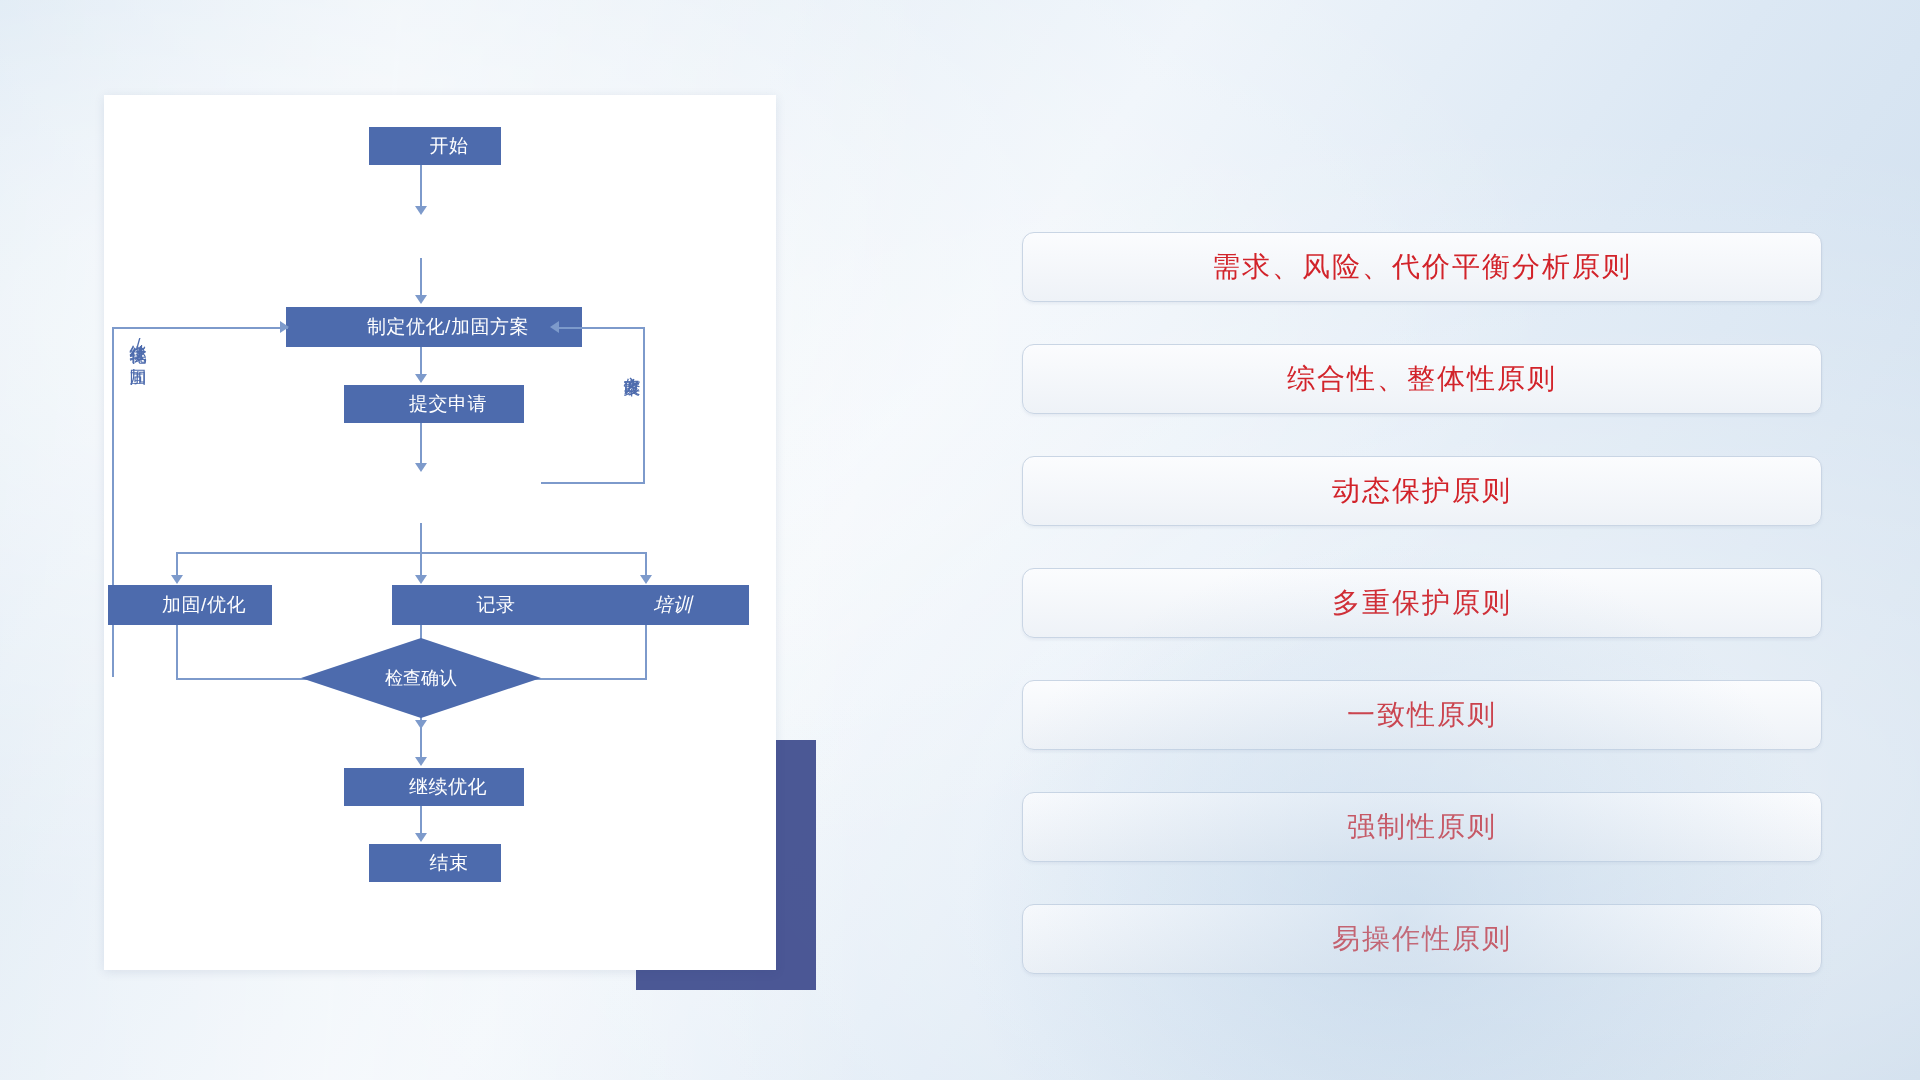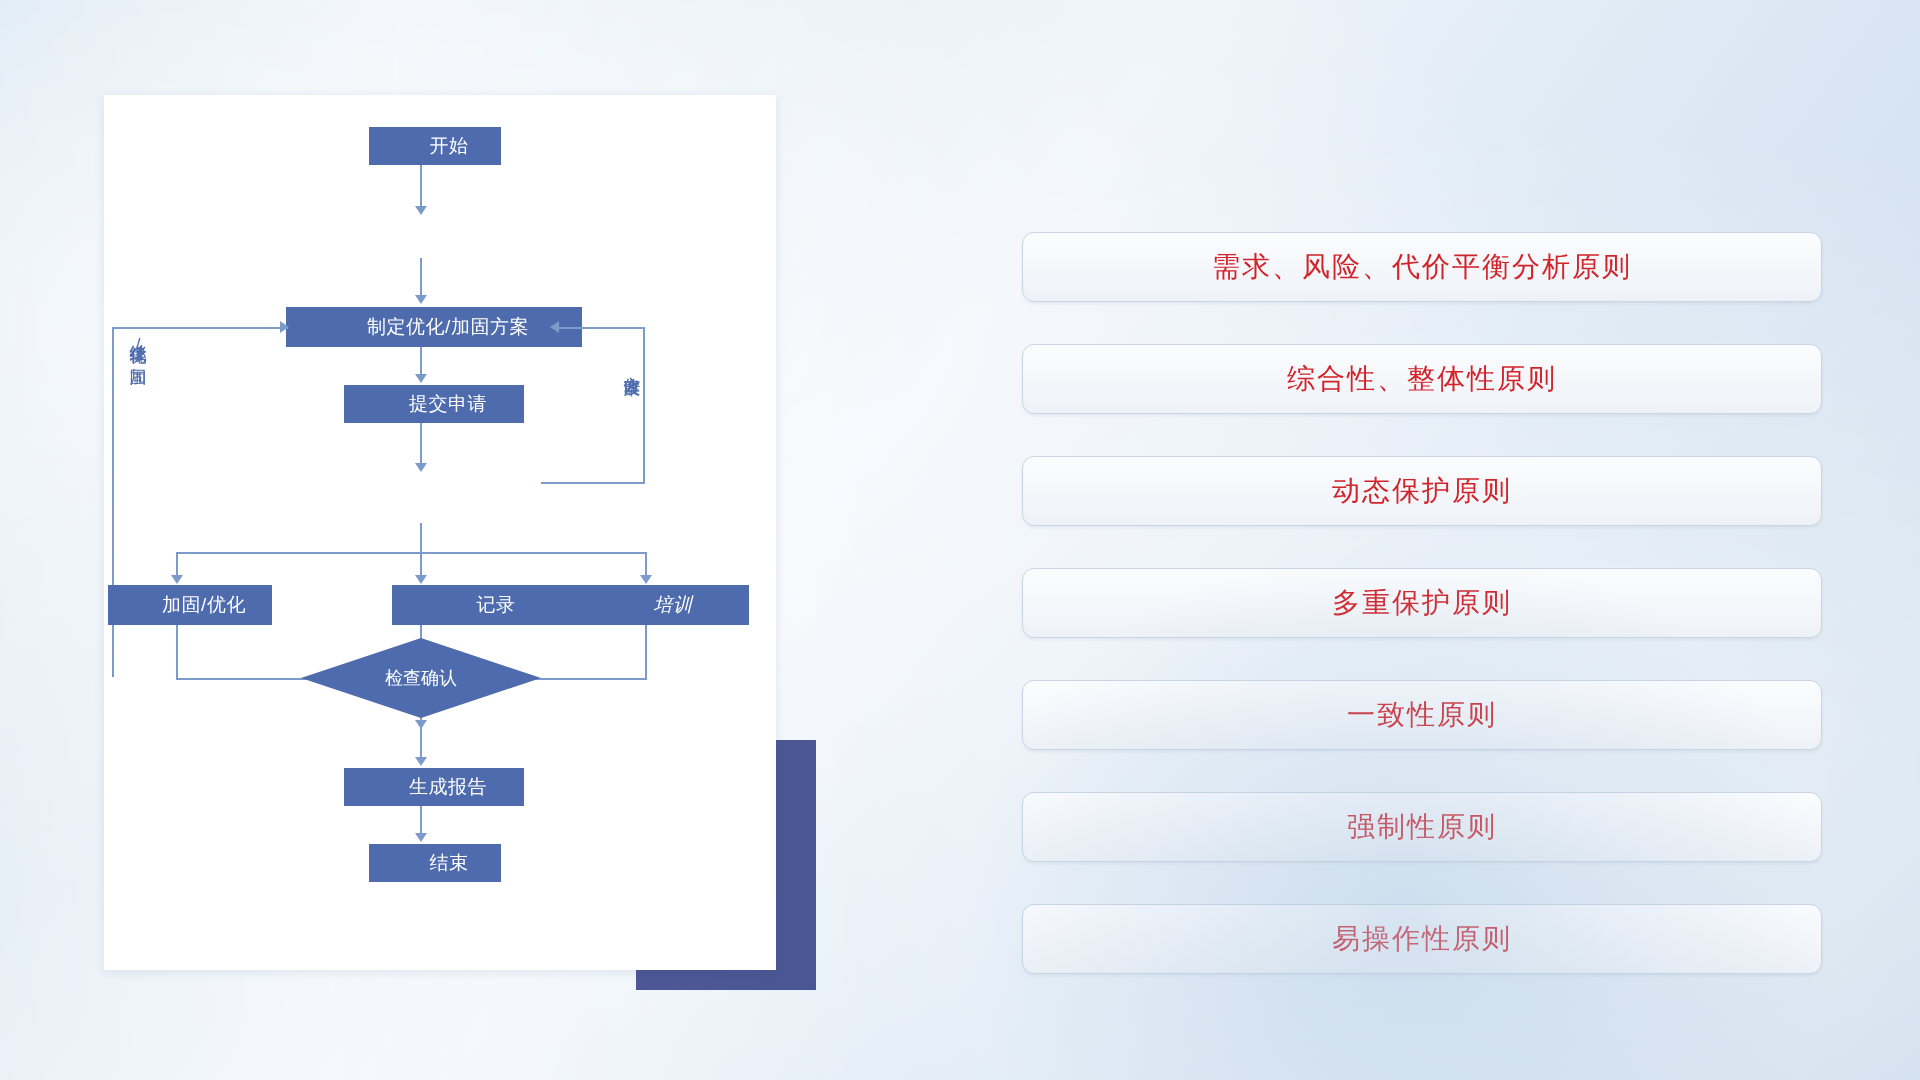--- a/index.html
+++ b/index.html
@@ -267,21 +267,21 @@
         <div class="diamond-shape"></div>
         <span class="diamond-label">检查确认</span>
       </div>
 
       <div class="hline" style="left:8px; top:582px; width:0;"></div>
 
       <div class="vline" style="left:316px; top:623px; height:42px;"></div>
       <div class="arrow-down" style="left:311px; top:662px;"></div>
 
       <div class="node" style="left:240px; top:673px; width:152px; height:38px;">
-        <span>生成报告</span>
+        <span>继续优化</span>
       </div>
       <div class="vline" style="left:316px; top:711px; height:32px;"></div>
       <div class="arrow-down" style="left:311px; top:738px;"></div>
 
       <div class="node" style="left:265px; top:749px; width:104px; height:38px;">
         <span>结束</span>
       </div>
 
     </div>
   </div>

